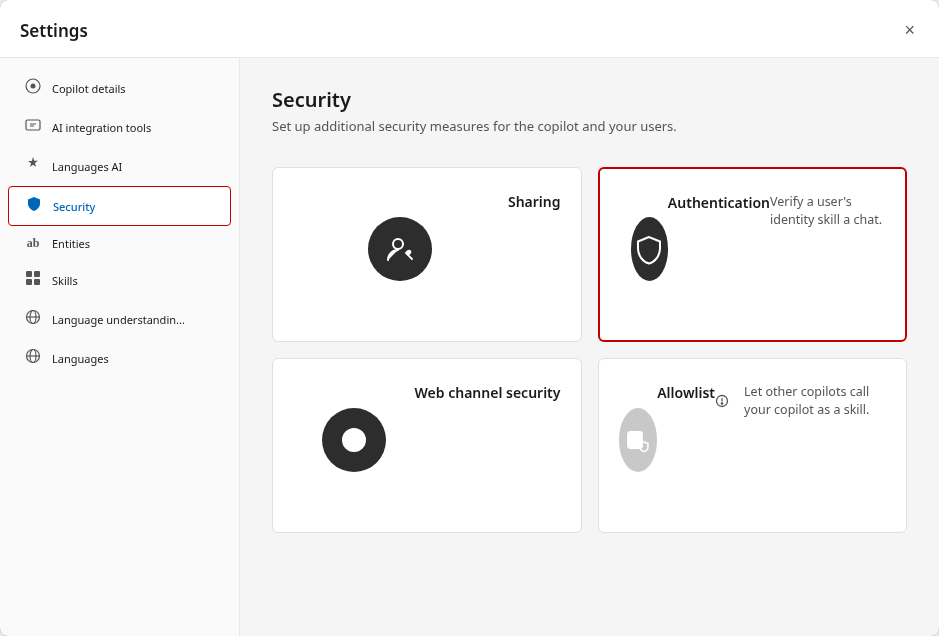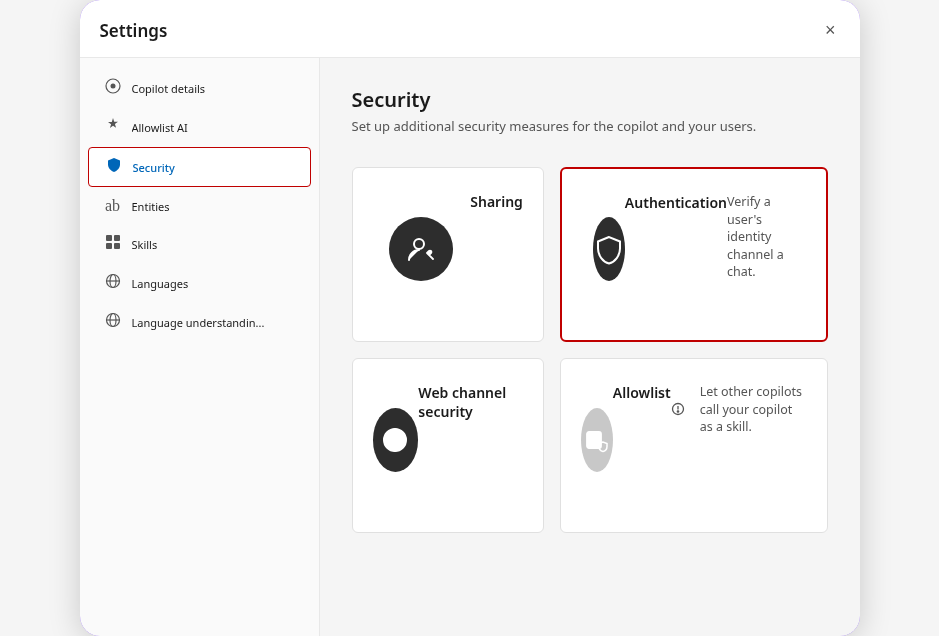--- a/index.html
+++ b/index.html
@@ -5,24 +5,24 @@
     * { box-sizing: border-box; margin: 0; padding: 0; }
     body {
       font-family: 'Segoe UI', system-ui, sans-serif;
       background: #f5f5f5;
       display: flex;
       justify-content: center;
       align-items: center;
       min-height: 100vh;
     }
     .modal {
-      width: 780px;
+      width: 939px;
       height: 636px;
       background: #8b5cf6;
-      border-radius: 20px;
+      border-radius: 8px;
       box-shadow: 0 4px 32px rgba(0,0,0,0.18);
       display: flex;
       flex-direction: column;
       overflow: hidden;
     }
     .modal-header {
       display: flex;
       align-items: center;
       justify-content: space-between;
       padding: 16px 20px 12px 20px;
@@ -187,58 +187,65 @@
     <div class="sidebar">
     <div class="sidebar-item">
           <span class="item-icon"><svg viewBox="0 0 16 16" width="16" height="16" fill="currentColor">
               <circle cx="8" cy="8" r="7" stroke="currentColor" stroke-width="1.2" fill="none"></circle>
               <circle cx="8" cy="8" r="2.5"></circle>
             </svg></span>
           <span class="item-label">Copilot details</span>
         </div>
         <div class="sidebar-item">
           <span class="item-icon"><svg viewBox="0 0 16 16" width="16" height="16" fill="currentColor">
+              <rect x="1" y="3" width="14" height="10" rx="1.5" stroke="currentColor" stroke-width="1.2" fill="none"></rect>
+              <path d="M5 7h6M5 9h4" stroke="currentColor" stroke-width="1.1"></path>
+            </svg></span>
+          <span class="item-label">AI integration tools</span>
+        </div>
+        <div class="sidebar-item">
+          <span class="item-icon"><svg viewBox="0 0 16 16" width="16" height="16" fill="currentColor">
               <path d="M8 1l1.2 3.8H13l-3.1 2.2 1.2 3.8L8 8.8l-3.1 2.2 1.2-3.8L3 5h3.8z"></path>
             </svg></span>
-          <span class="item-label">Allowlist AI</span>
+          <span class="item-label">Languages AI</span>
         </div>
         <div class="sidebar-item active">
           <span class="item-icon"><svg viewBox="0 0 16 16" width="16" height="16" fill="currentColor">
               <path d="M8 1L2 3.5v4C2 11 5 14 8 15c3-1 6-4 6-7.5v-4L8 1z"></path>
             </svg></span>
           <span class="item-label">Security</span>
         </div>
         <div class="sidebar-item">
-          <span class="item-icon" style="font-family: serif; font-size: 16px; font-weight: 400;">ab</span>
+          <span class="item-icon" style="font-family: serif; font-size: 12px; font-weight: 700;">ab</span>
           <span class="item-label">Entities</span>
         </div>
         <div class="sidebar-item">
           <span class="item-icon"><svg viewBox="0 0 16 16" width="16" height="16" fill="currentColor">
               <rect x="1" y="1" width="6" height="6" rx="1"></rect>
               <rect x="9" y="1" width="6" height="6" rx="1"></rect>
               <rect x="1" y="9" width="6" height="6" rx="1"></rect>
               <rect x="9" y="9" width="6" height="6" rx="1"></rect>
             </svg></span>
           <span class="item-label">Skills</span>
         </div>
         <div class="sidebar-item">
           <span class="item-icon"><svg viewBox="0 0 16 16" width="16" height="16" fill="none" stroke="currentColor" stroke-width="1.2">
               <circle cx="8" cy="8" r="6.5"></circle>
               <ellipse cx="8" cy="8" rx="3" ry="6.5"></ellipse>
               <line x1="1.5" y1="8" x2="14.5" y2="8"></line>
             </svg></span>
-          <span class="item-label">Languages</span>
+          <span class="item-label">Language understandin...</span>
         </div>
         <div class="sidebar-item">
           <span class="item-icon"><svg viewBox="0 0 16 16" width="16" height="16" fill="none" stroke="currentColor" stroke-width="1.2">
               <circle cx="8" cy="8" r="6.5"></circle>
               <ellipse cx="8" cy="8" rx="3" ry="6.5"></ellipse>
               <line x1="1.5" y1="8" x2="14.5" y2="8"></line>
             </svg></span>
-          <span class="item-label">Language understandin...</span>
+          <span class="item-label">Languages</span>
         </div>
       </div>
     <div class="main-content">
       <div class="page-title">Security</div>
       <div class="page-subtitle">Set up additional security measures for the copilot and your users.</div>
       <div class="cards-grid">
       <div class="card">
             <div class="card-icon-circle">
               <svg viewBox="0 0 32 32" width="32" height="32" fill="none">
       <circle cx="14" cy="11" r="5" stroke="white" stroke-width="2" fill="none"></circle>
@@ -248,21 +255,21 @@
             </div>
             <div class="card-title">Sharing</div>
           </div>
           <div class="card selected">
             <div class="card-icon-circle">
               <svg viewBox="0 0 32 32" width="32" height="32" fill="none">
       <path d="M16 4L5 8.5v7c0 7 4.9 13.5 11 15 6.1-1.5 11-8 11-15v-7L16 4z" stroke="white" stroke-width="2" fill="none"></path>
     </svg>
             </div>
             <div class="card-title">Authentication</div>
-            <div class="card-desc">Verify a user's identity channel a chat.</div>
+            <div class="card-desc">Verify a user's identity skill a chat.</div>
           </div>
           <div class="card">
             <div class="card-icon-circle">
               <svg viewBox="0 0 32 32" width="32" height="32" fill="none">
       <circle cx="16" cy="16" r="11" stroke="white" stroke-width="2"></circle>
       <ellipse cx="16" cy="16" rx="5" ry="11" stroke="white" stroke-width="1.5"></ellipse>
       <line x1="5" y1="16" x2="27" y2="16" stroke="white" stroke-width="1.5"></line>
       <line x1="7" y1="10" x2="25" y2="10" stroke="white" stroke-width="1.5"></line>
       <line x1="7" y1="22" x2="25" y2="22" stroke="white" stroke-width="1.5"></line>
     </svg>

